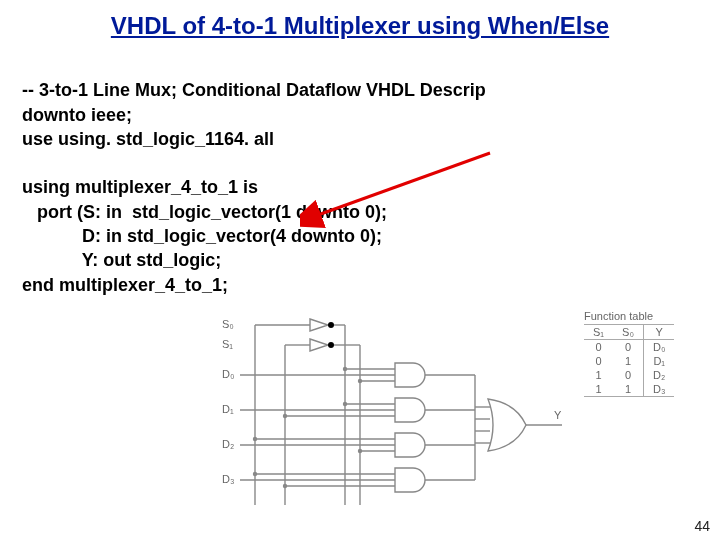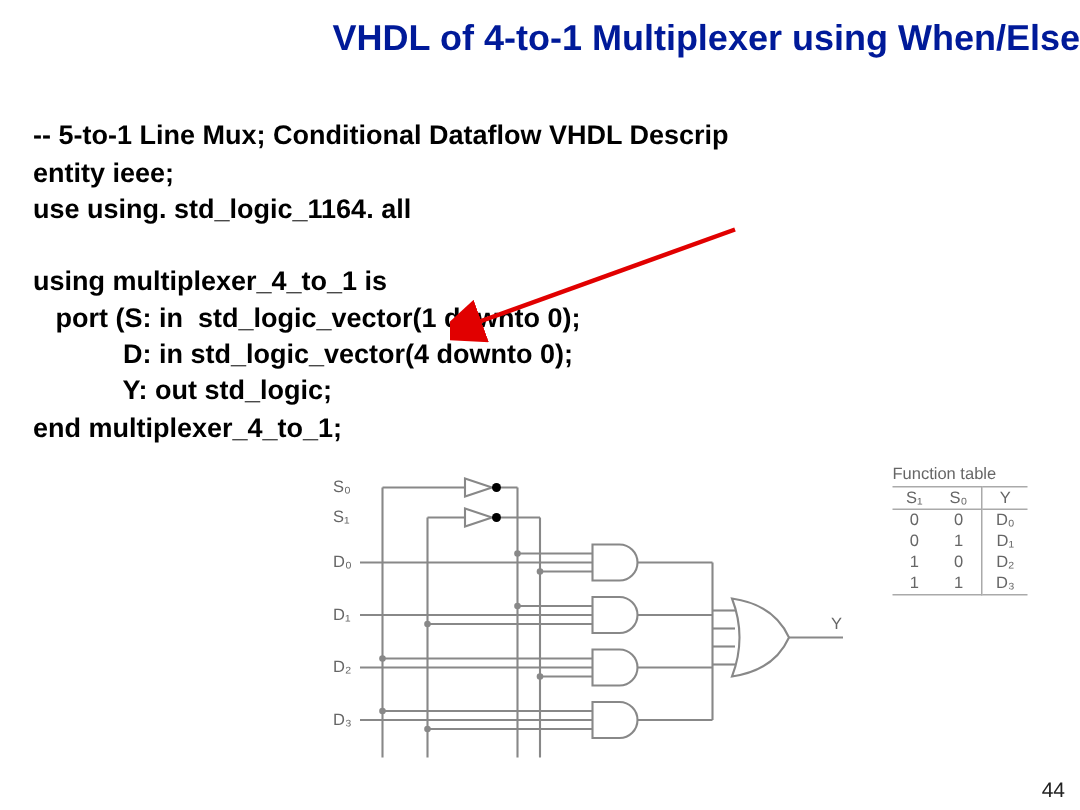--- a/index.html
+++ b/index.html
@@ -6,25 +6,26 @@
     margin: 0;
     padding: 0;
     width: 720px;
     height: 540px;
     background: #fff;
     font-family: "Comic Sans MS", "Trebuchet MS", sans-serif;
     position: relative;
     overflow: hidden;
   }
   .title {
-    text-align: right;
+    text-align: center;
     font-size: 24px;
     font-weight: bold;
     color: #001a99;
     padding: 12px 0 4px 0;
+    text-decoration: underline;
   }
   .code {
     font-family: "Trebuchet MS", Arial, sans-serif;
     font-size: 18px;
     font-weight: bold;
     color: #000;
     padding: 10px 22px 0 22px;
     line-height: 1.35;
     white-space: pre;
   }
@@ -53,21 +54,20 @@
     fill: #888;
     stroke: none;
   }
   .ftable {
     position: absolute;
     left: 584px;
     top: 310px;
     font-family: Arial, sans-serif;
     font-size: 11px;
     color: #666;
-    margin-left: 11px;
   }
   .ftable table {
     border-collapse: collapse;
     margin-top: 2px;
   }
   .ftable th, .ftable td {
     padding: 1px 9px;
     text-align: center;
     font-weight: normal;
   }
@@ -86,22 +86,22 @@
     font-size: 14px;
     color: #222;
   }
 </style>
 </head>
 <body>
 
 <div class="title">VHDL of 4-to-1 Multiplexer using When/Else</div>
 
 <div class="code">
-<span>-- 5-to-1 Line Mux; Conditional Dataflow VHDL Descrip</span>
-<span>entity ieee;</span>
+<span>-- 3-to-1 Line Mux; Conditional Dataflow VHDL Descrip</span>
+<span>downto ieee;</span>
 <span>use using. std_logic_1164. all</span>
 <span></span>
 <span>using multiplexer_4_to_1 is</span>
 <span>   port (S: in  std_logic_vector(1 downto 0);</span>
 <span>            D: in std_logic_vector(4 downto 0);</span>
 <span>            Y: out std_logic;</span>
 <span>end multiplexer_4_to_1;</span>
 </div>
 
 <svg class="arrow" style="left:300px; top:145px;" width="200" height="90">

